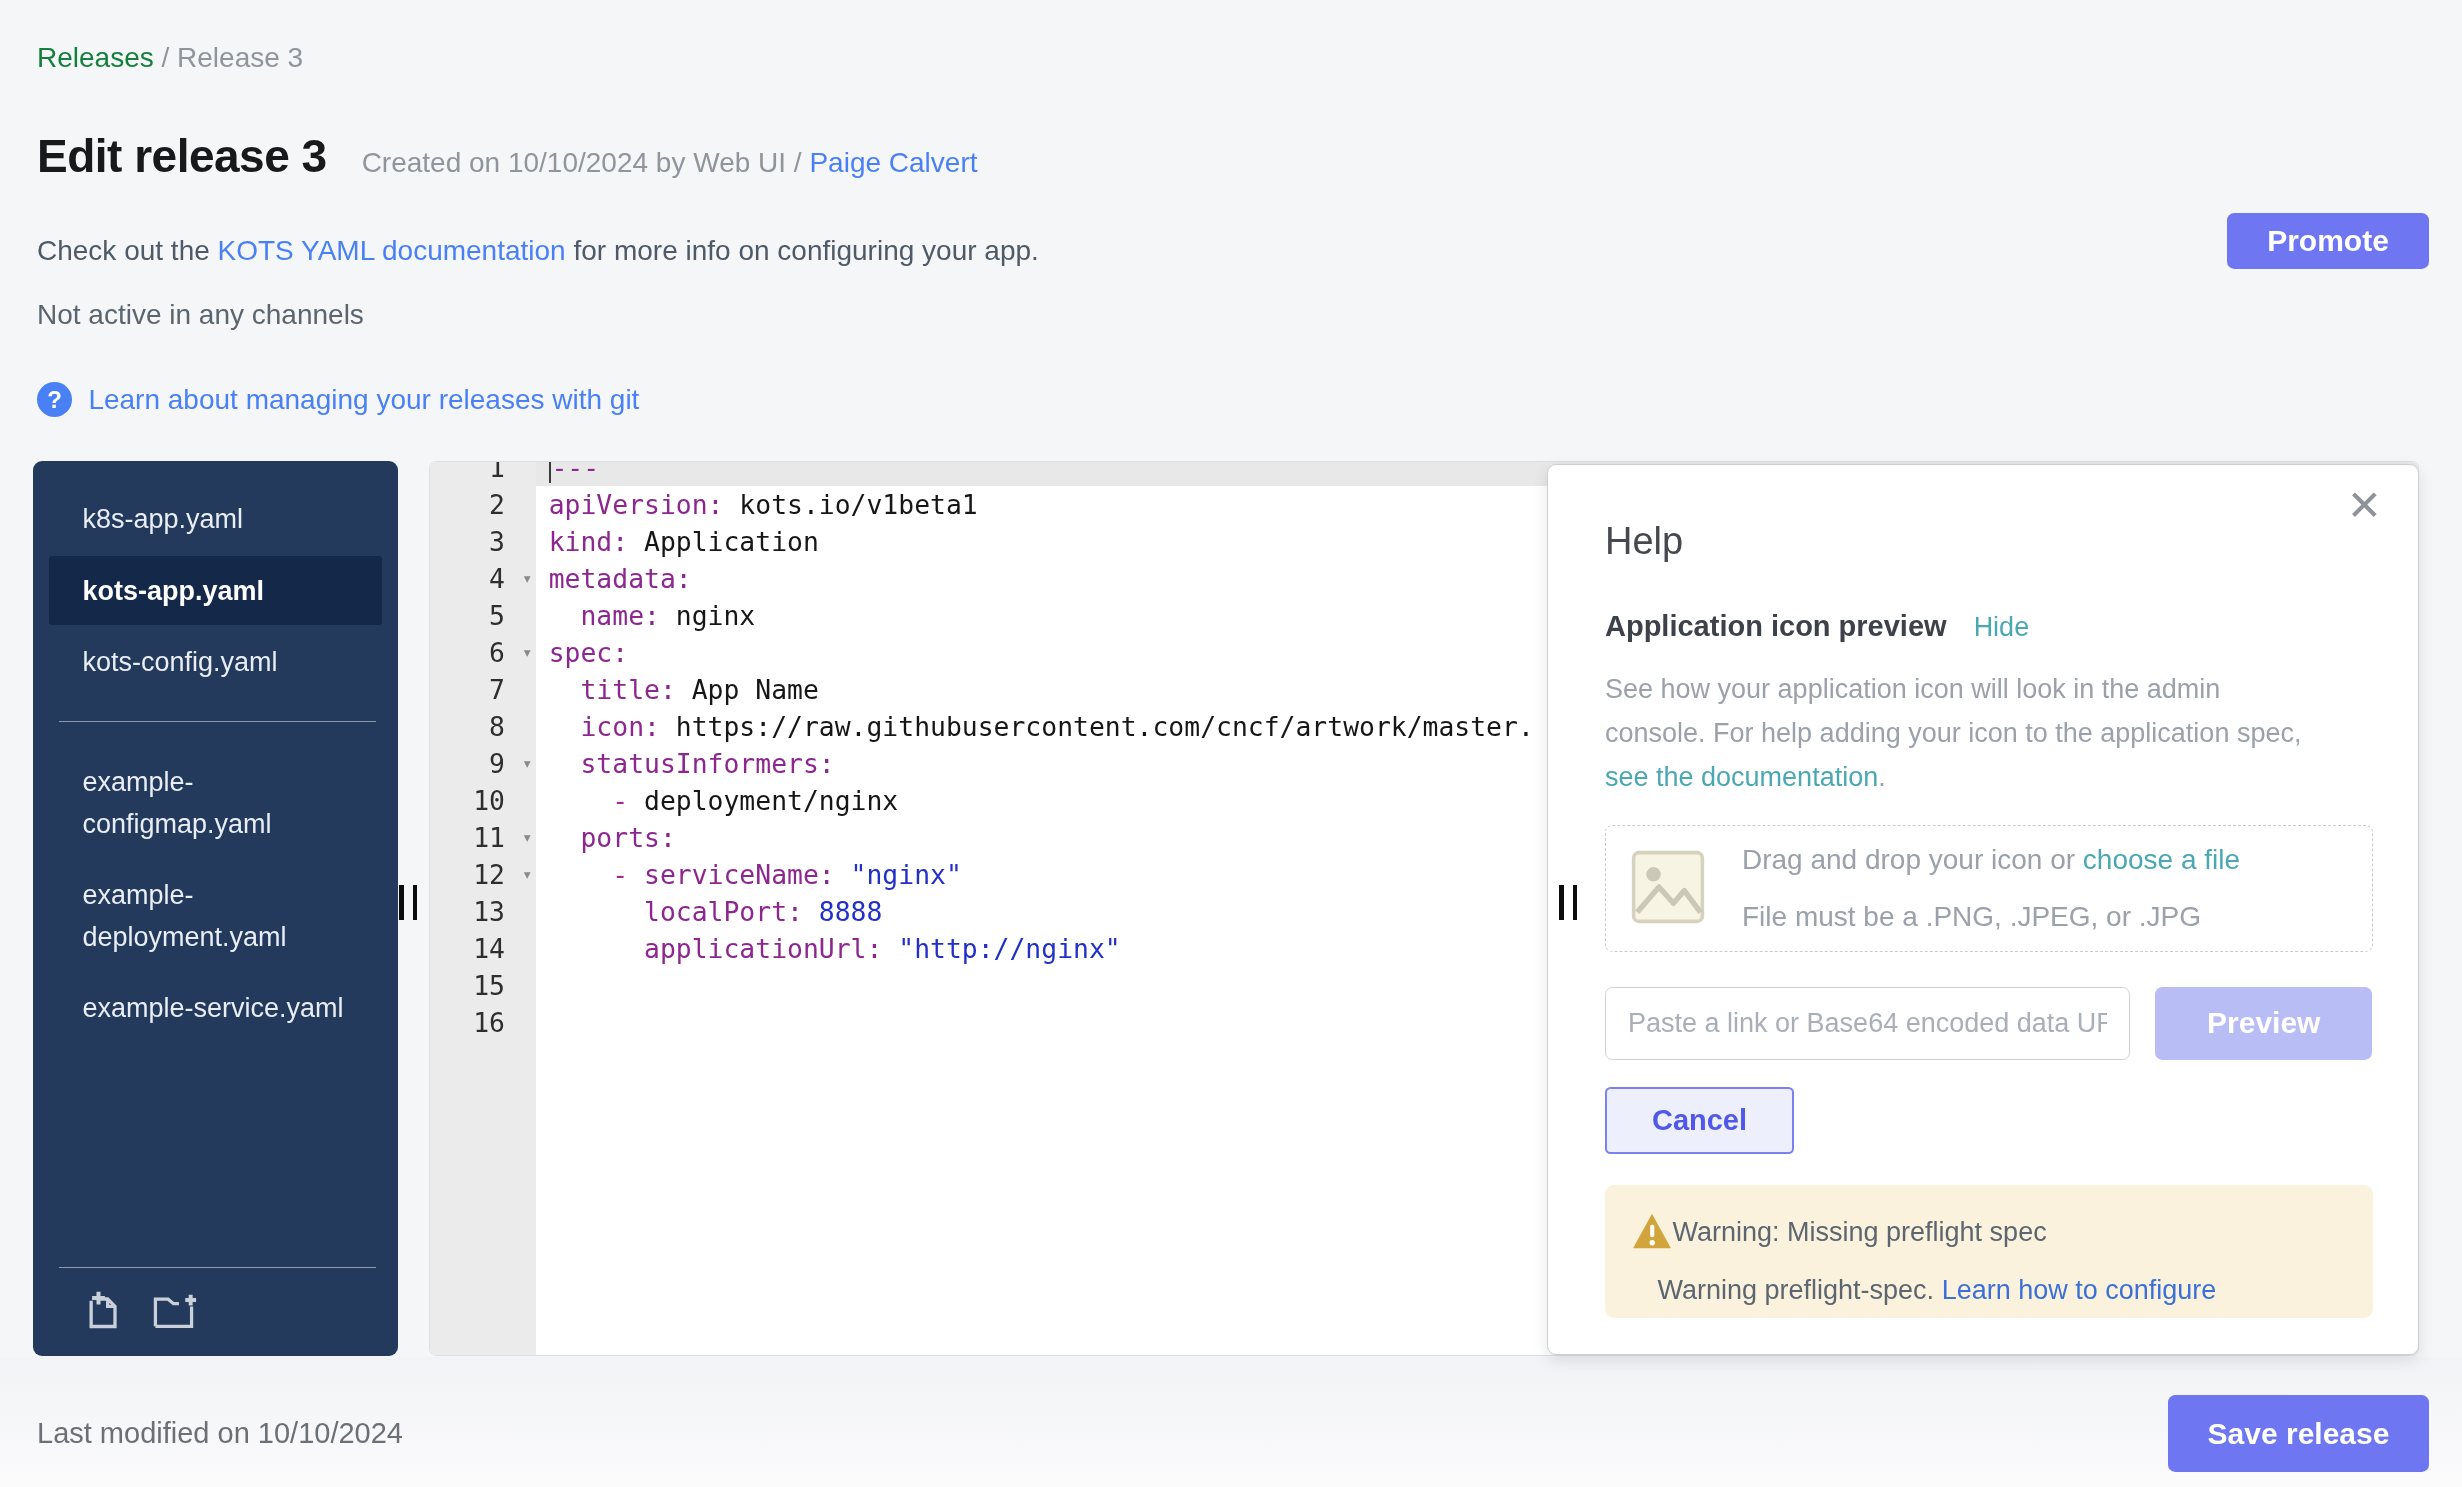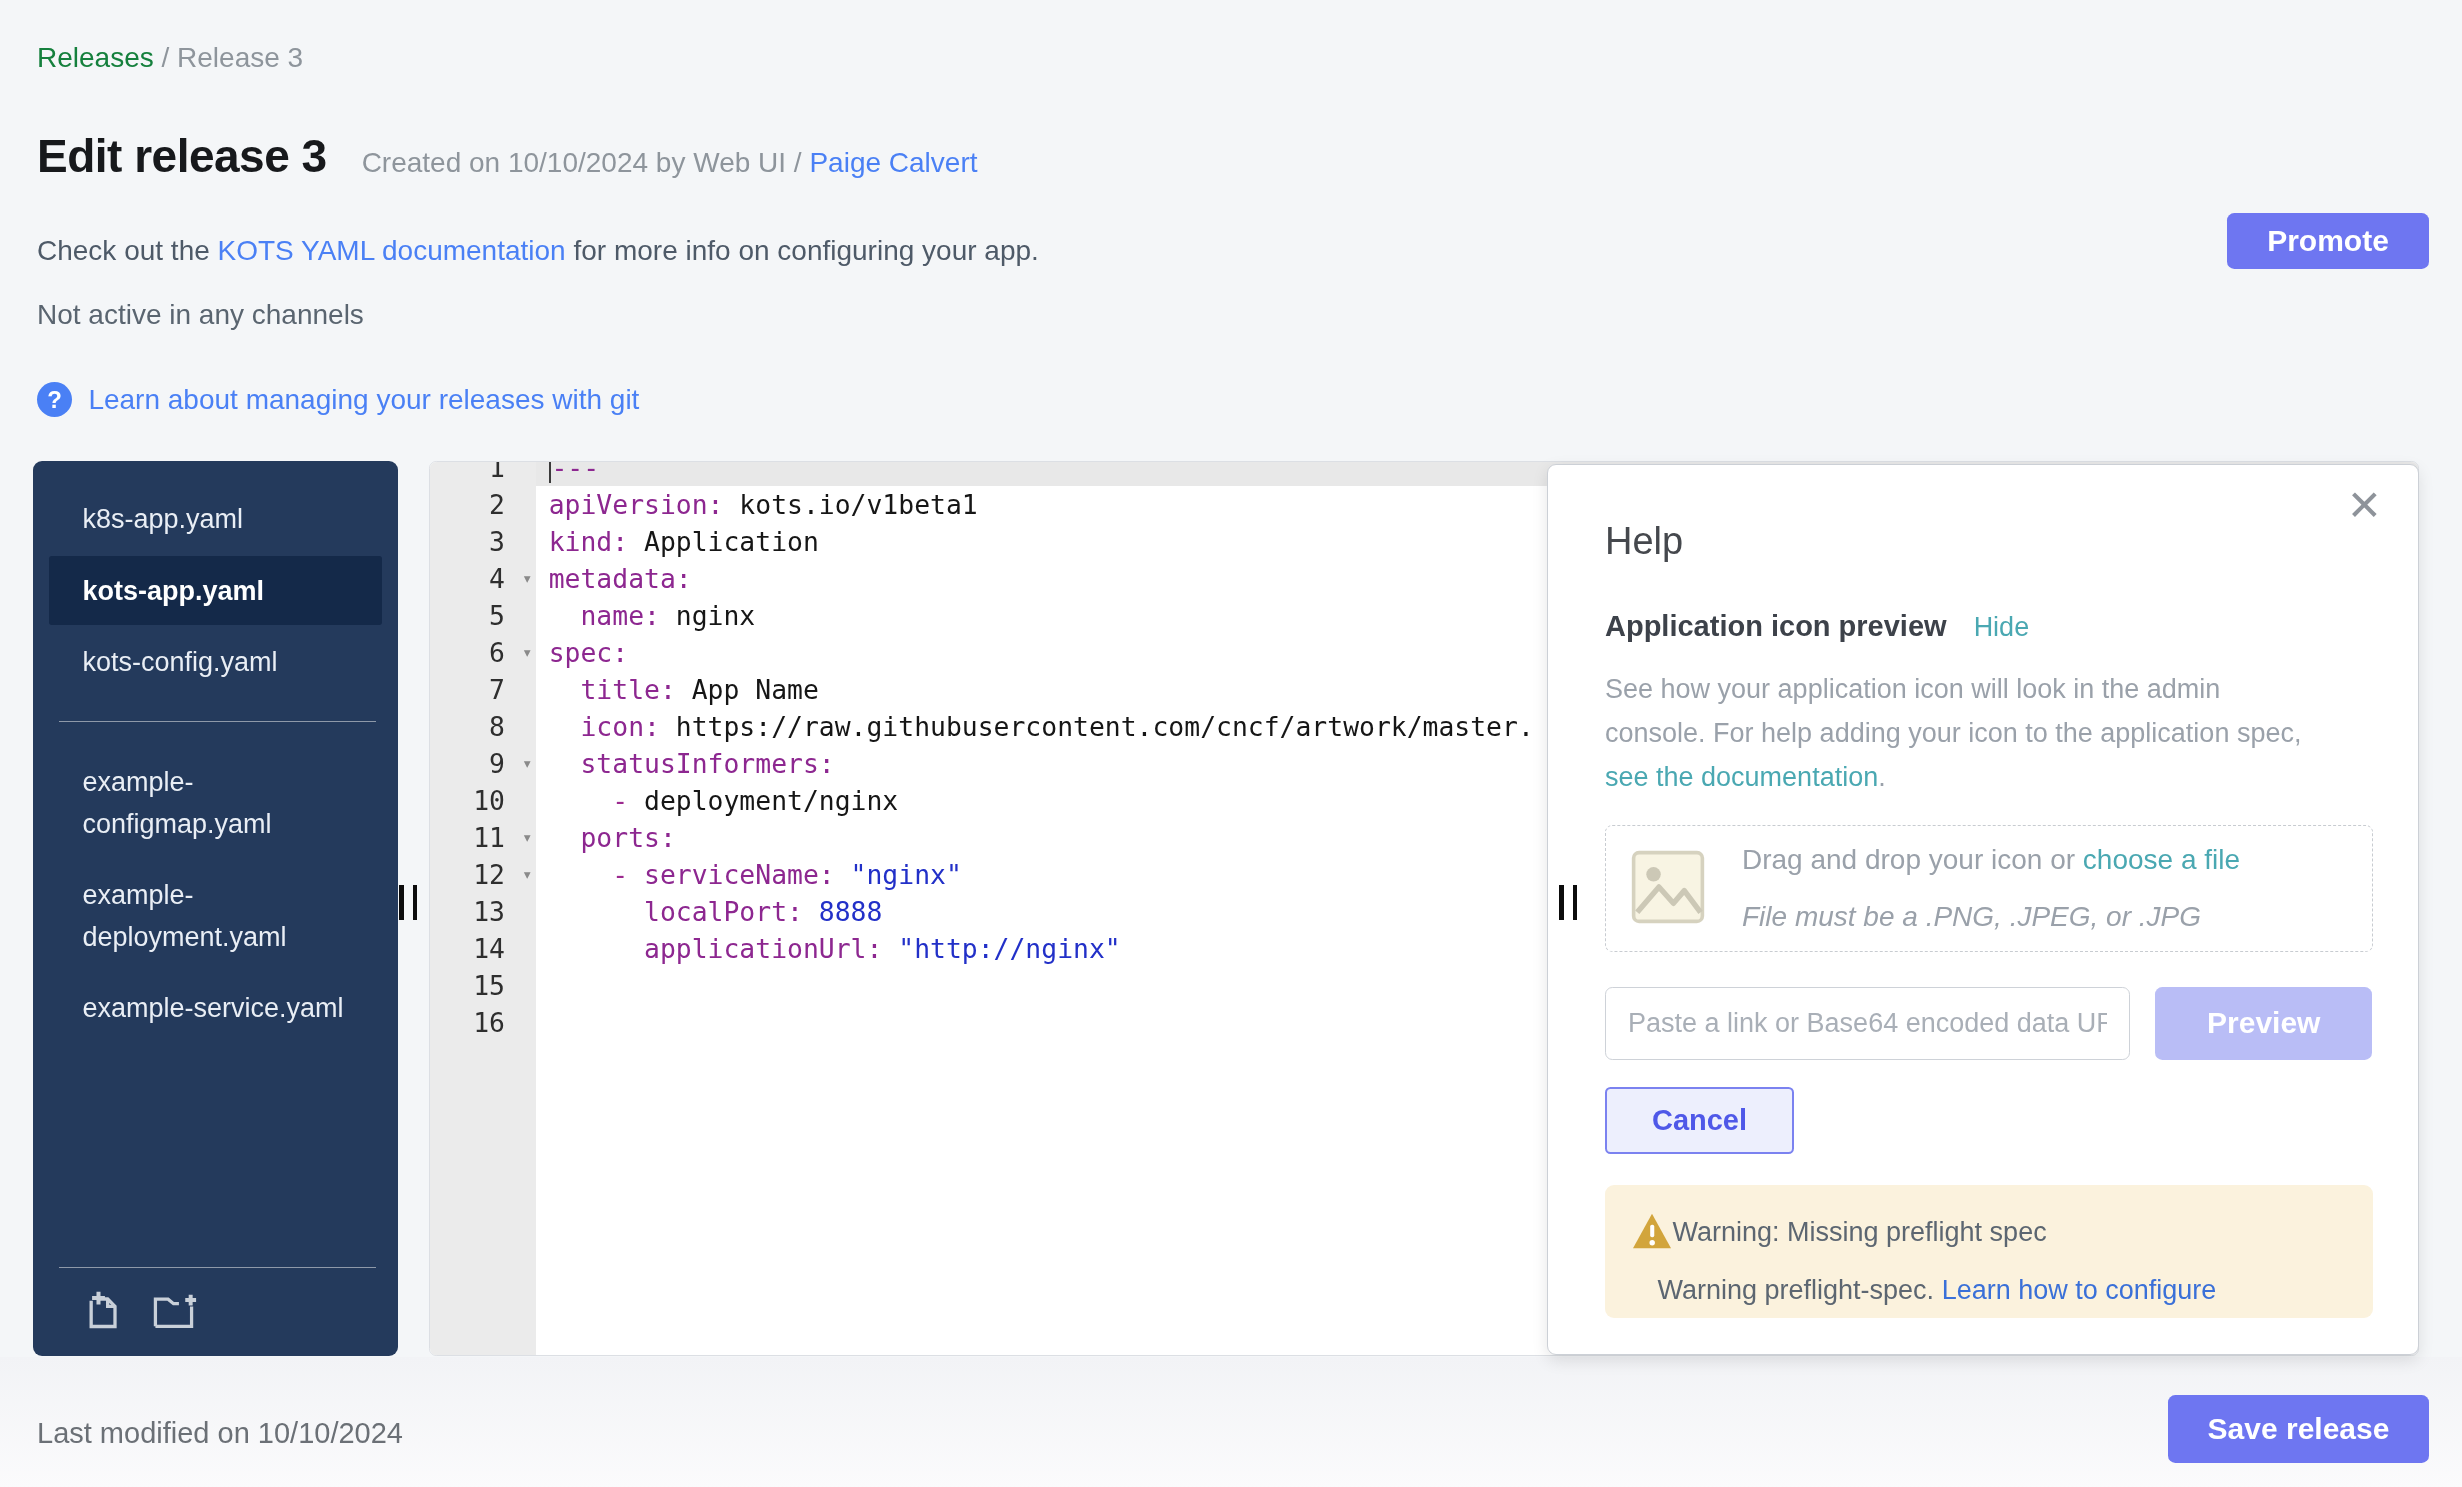--- a/index.html
+++ b/index.html
@@ -111,21 +111,21 @@
   .help-desc { margin-top:24px; font-size:27px; line-height:44px; color:#9aa1aa; width:706px; }
   .help-desc a { color:#4aa8b2; }
 
   .dropzone {
     margin-top:25.5px; width:768px; height:127px;
     border:1.8px dashed #c8ccd1; border-radius:7.3px;
     display:flex; align-items:center; padding-left:24px;
   }
   .dz-text { margin-left:36px; font-size:28px; color:#9aa1aa; }
   .dz-text a { color:#4aa8b2; }
-  .dz-line2 { margin-top:25px;font-style:italic; }
+  .dz-line2 { margin-top:25px; }
 
   .input-row { margin-top:35px; display:flex; align-items:center; }
   .url-input {
     width:526px; height:73px; border:1.8px solid #ced2d8; border-radius:7.3px;
     padding:0 22px; font-size:27px; font-family:inherit; color:#333; background:#fff; outline:none;
   }
   .url-input::placeholder { color:#a9afb7; }
   .preview-btn {
     width:217px; height:73px; margin-left:25.5px;
     background:#b9bdf6; border:none; border-radius:7.3px;
@@ -146,21 +146,21 @@
   .warn-body { margin-left:27px; margin-top:22px; font-size:27px; color:#5c6671; }
   .warn-body a { color:#3a70d8; }
 
   
   .footer {
     position:absolute; left:0; right:0; top:1357px; height:131px;
     background:linear-gradient(#f2f3f6, #fbfbfc);
   }
   .last-modified { position:absolute; left:37px; top:60px; font-size:29px; color:#6b7076; }
   .save-btn {
-    position:absolute; right:33px; top:38px; width:261px; height:68px;
+    position:absolute; right:33px; top:38px; width:261px; height:77px;
     background:#6e76f1; border:none; border-radius:7.3px;
     color:#fff; font-size:30px; font-weight:700; font-family:inherit; cursor:pointer;
   }
 </style>
 </head>
 <body>
 
 <div class="breadcrumb">
   <a class="bc-link">Releases</a><span class="bc-sep"> / </span><span class="bc-current">Release 3</span>
 </div>

